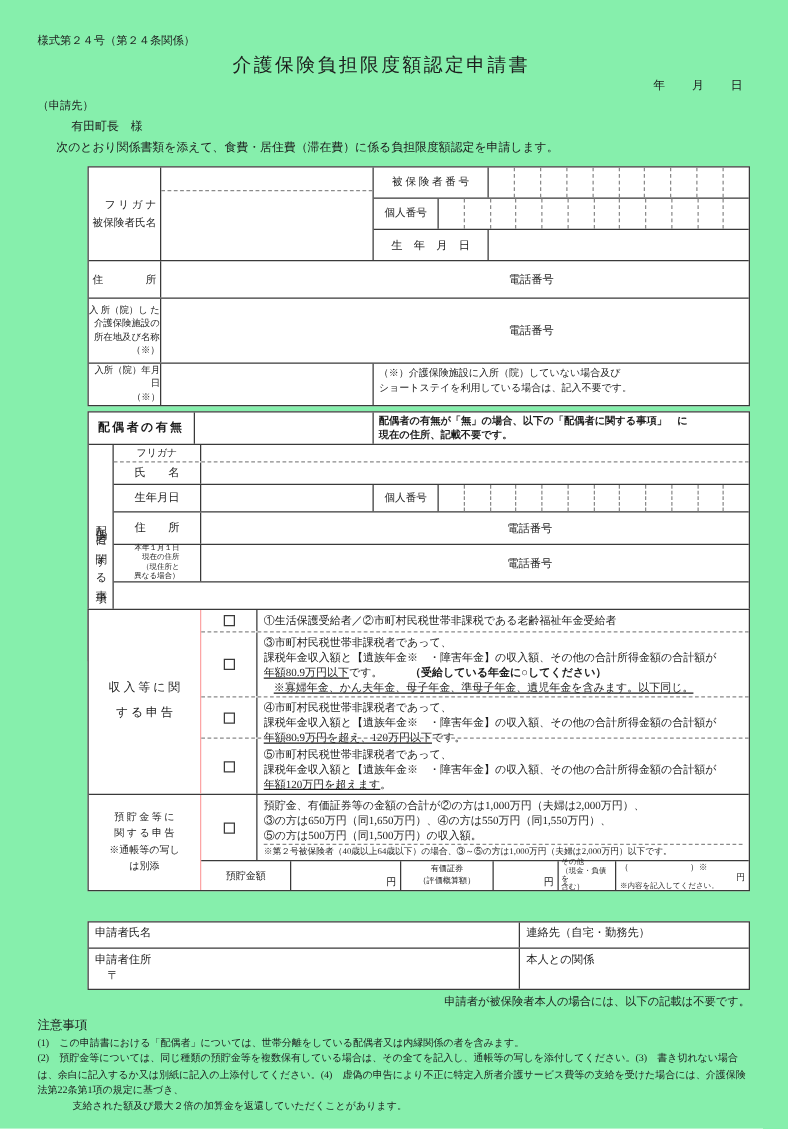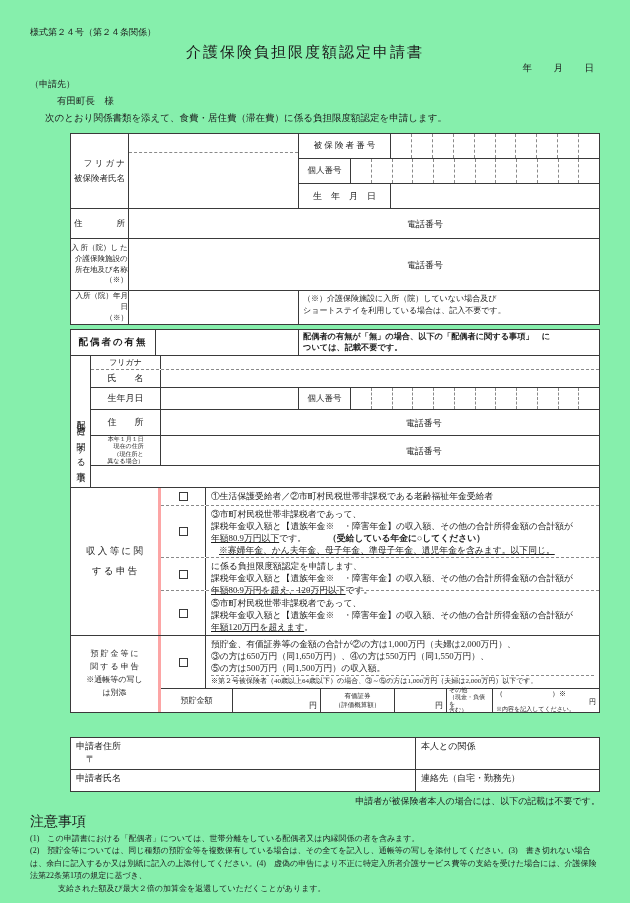--- a/index.html
+++ b/index.html
@@ -73,21 +73,21 @@
   .h14{height:14px;} .h18{height:18px;} .h22{height:22px;} .h26{height:26px;} .h30{height:30px;}
   .t2 .blank138 { width:138px; border-right:1px solid #3a3a3a; }
   .t2 .pno-lab { width:52px; border-right:1px solid #3a3a3a; font-size:8.5px; }
   .t2 .tiny-lab { font-size:6px; line-height:1.25; }
   .t2 .tax-val { flex:1; display:flex; align-items:center; padding-left:5px; }
 
   
   .t3 { top:487px; }
   .t3 .block { display:flex; }
   .t3 .block-b { border-top:1.2px solid #3a3a3a; }
-  .t3 .sec-lab { width:90px; border-right:3px solid #fca5a5; display:flex; align-items:center;
+  .t3 .sec-lab { width:90px; border-right:1px solid #fca5a5; display:flex; align-items:center;
                  justify-content:center; text-align:center; font-size:9.5px; line-height:2.1; }
   .t3 .sec-lab.savings { font-size:8px; line-height:1.6; }
   .t3 .irows { flex:1; display:flex; flex-direction:column; }
   .t3 .irow { display:flex; border-top:1px dashed #8a8a8a; }
   .t3 .irow:first-child { border-top:none; }
   .t3 .cbcell { width:45px; border-right:1px solid #3a3a3a; display:flex; align-items:center; justify-content:center; }
   .cb { width:9px; height:9px; border:1.2px solid #3a3a3a; background:#fff; }
   .t3 .itext { flex:1; padding:2px 5px; line-height:1.38; font-size:8.8px; }
   .t3 .h17{height:17px;} .t3 .h52{height:52px;} .t3 .h33{height:33px;} .t3 .h45{height:45px;}
   .t3 .bold-inline { margin-left:22px; font-weight:bold; }
@@ -108,21 +108,21 @@
   .t4 .arow1 { height:21px; }
   .t4 .arow2 { height:32px; }
   .t4 .acol1 { flex:1; padding:2px 5px; }
   .t4 .acol2 { width:184px; border-left:1px solid #3a3a3a; padding:2px 5px; border-right:none; }
   .t4 .postal { margin-left:10px; }
 
   .self-note { position:absolute; left:0; top:795px; width:600px; text-align:right; font-size:9px; }
 
   
   .notes { position:absolute; left:30px; top:813px; width:572px; }
-  .notes .nt { font-size:14px; margin-bottom:2px; }
+  .notes .nt { font-size:10px; margin-bottom:2px; }
   .notes p { font-size:8px; line-height:1.55; }
   .notes .indent { padding-left:28px; }
 </style>
 </head>
 <body>
 
 <div class="page">
 
   <div class="form-no">様式第２４号（第２４条関係）</div>
   <div class="doc-title">介護保険負担限度額認定申請書</div>
@@ -200,21 +200,21 @@
       <div class="note-cell pre">（※）介護保険施設に入所（院）していない場合及び
 ショートステイを利用している場合は、記入不要です。</div>
     </div>
   </div>
 
   <div class="tbl t2">
     <div class="row presence">
       <div class="cell lab presence-lab b">配偶者の有無</div>
       <div class="cell presence-blank"></div>
       <div class="presence-note pre b">配偶者の有無が「無」の場合、以下の「配偶者に関する事項」　に
-ついては、記載不要です。</div>
+現在の住所、記載不要です。</div>
     </div>
     <div class="row main">
       <div class="vlab">
         <span>配偶者に関する事項</span>
       </div>
       <div class="srows">
         <div class="srow dash h14">
           <div class="slab lab" style="font-size:8px">フリガナ</div>
           <div class="fill"></div>
         </div>
@@ -284,21 +284,21 @@
             <div>課税年金収入額と【遺族年金※　・障害年金】の収入額、その他の合計所得金額の合計額が</div>
             <div><span class="u">年額80.9万円以下</span><span>です。</span><span class="bold-inline">（受給している年金に○してください）</span></div>
             <div><span class="u" style="margin-left:8px">※寡婦年金、かん夫年金、母子年金、準母子年金、遺児年金を含みます。以下同じ。</span></div>
           </div>
         </div>
         <div class="irow h33">
           <div class="cbcell">
               <span class="cb"></span>
             </div>
           <div class="itext">
-            <div>に係る負担限度額認定を申請します、</div>
+            <div>④市町村民税世帯非課税者であって、</div>
             <div>課税年金収入額と【遺族年金※　・障害年金】の収入額、その他の合計所得金額の合計額が</div>
             <div><span class="u">年額80.9万円を超え、120万円以下</span><span>です。</span></div>
           </div>
         </div>
         <div class="irow h45">
           <div class="cbcell">
               <span class="cb"></span>
             </div>
           <div class="itext" style="padding-top:6px">
             <div>⑤市町村民税世帯非課税者であって、</div>
@@ -342,30 +342,30 @@
             <div>（　　　　　　　）※</div>
             <div class="yen-r">円</div>
             <div class="note-s">※内容を記入してください。</div>
           </div>
         </div>
       </div>
     </div>
   </div>
 
   <div class="tbl t4">
+    <div class="row arow1">
+      <div class="acol1"><span>申請者氏名</span></div>
+      <div class="acol2"><span>連絡先（自宅・勤務先）</span></div>
+    </div>
     <div class="row arow2">
       <div class="acol1">
         <div>申請者住所</div>
         <div class="postal">〒</div>
       </div>
       <div class="acol2"><span>本人との関係</span></div>
-    </div>
-    <div class="row arow1">
-      <div class="acol1"><span>申請者氏名</span></div>
-      <div class="acol2"><span>連絡先（自宅・勤務先）</span></div>
     </div>
   </div>
   <div class="self-note">申請者が被保険者本人の場合には、以下の記載は不要です。</div>
 
   <div class="notes">
     <div class="nt">注意事項</div>
     <p>(1)　この申請書における「配偶者」については、世帯分離をしている配偶者又は内縁関係の者を含みます。</p>
     <p>(2)　預貯金等については、同じ種類の預貯金等を複数保有している場合は、その全てを記入し、通帳等の写しを添付してください。(3)　書き切れない場合は、余白に記入するか又は別紙に記入の上添付してください。(4)　虚偽の申告により不正に特定入所者介護サービス費等の支給を受けた場合には、介護保険法第22条第1項の規定に基づき、</p>
     <p class="indent">支給された額及び最大２倍の加算金を返還していただくことがあります。</p>
   </div>

